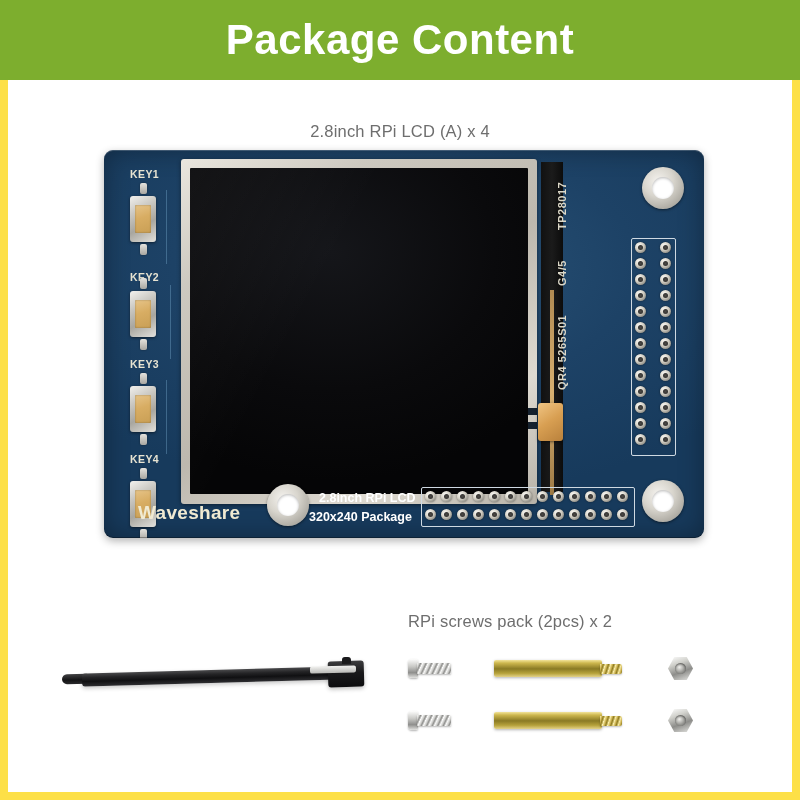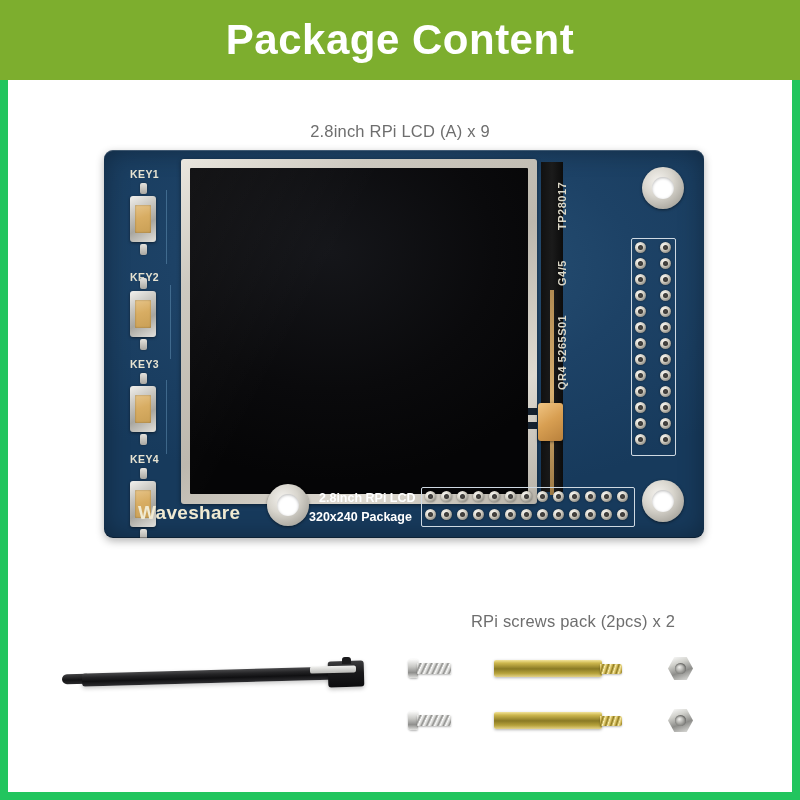--- a/index.html
+++ b/index.html
@@ -2,21 +2,21 @@
 <html><head>
 <meta charset="utf-8">
 <style>
   * { box-sizing: border-box; margin: 0; padding: 0; }
   html, body {
     width: 800px; height: 800px;
     font-family: "Liberation Sans", sans-serif;
     background: #7DAE2E;
     overflow: hidden;
   }
-  .page { position: relative; width: 800px; height: 800px; background: #22c55e; }
+  .page { position: relative; width: 800px; height: 800px; background: #fde047; }
 
   
   .banner {
     position: absolute; left: 0; top: 0; width: 800px; height: 80px;
     background: #7DAE2E;
     display: flex; align-items: center; justify-content: center;
   }
   .banner-title {
     color: #FFFFFF; font-size: 42px; font-weight: bold;
     letter-spacing: 0.5px; line-height: 1;
@@ -29,21 +29,21 @@
     background: #FFFFFF;
   }
 
   
   .caption {
     position: absolute; color: #6E6E6E; font-size: 16.5px;
     white-space: nowrap; letter-spacing: 0.2px;
   }
   #cap-lcd    { left: 0; top: 42px; width: 784px; text-align: center; }
   #cap-pen    { left: 60px; top: 532px; width: 280px; text-align: center; }
-  #cap-screws { left: 400px; top: 532px; width: 330px; text-align: center; }
+  #cap-screws { left: 400px; top: 532px; width: 330px; }
 
   
   .board {
     position: absolute; left: 96px; top: 70px;
     width: 600px; height: 388px;
     border-radius: 9px;
     background:
       radial-gradient(ellipse 70% 60% at 50% 30%, #2a5478 0%, #1d4266 55%, #173A5C 100%);
     box-shadow: 0 3px 9px rgba(0,0,0,.30), inset 0 0 26px rgba(0,0,0,.32);
     overflow: hidden;
@@ -236,21 +236,21 @@
 <body>
 
 <div class="page">
 
   <div class="banner">
     <div class="banner-title">Package Content</div>
   </div>
 
   <div class="content">
 
-    <div class="caption" id="cap-lcd">2.8inch RPi LCD (A) x 9</div>
+    <div class="caption" id="cap-lcd">2.8inch RPi LCD (A) x 4</div>
 
     <div class="board">
 
       <div class="lcd-bezel">
         <div class="lcd-screen"></div>
       </div>
 
       <div class="key-group" style="left:22px; top:18px;">
         <div class="key-label" style="left:4px; top:0;">KEY1</div>
         <div class="key-btn" style="left:4px; top:28px;">

